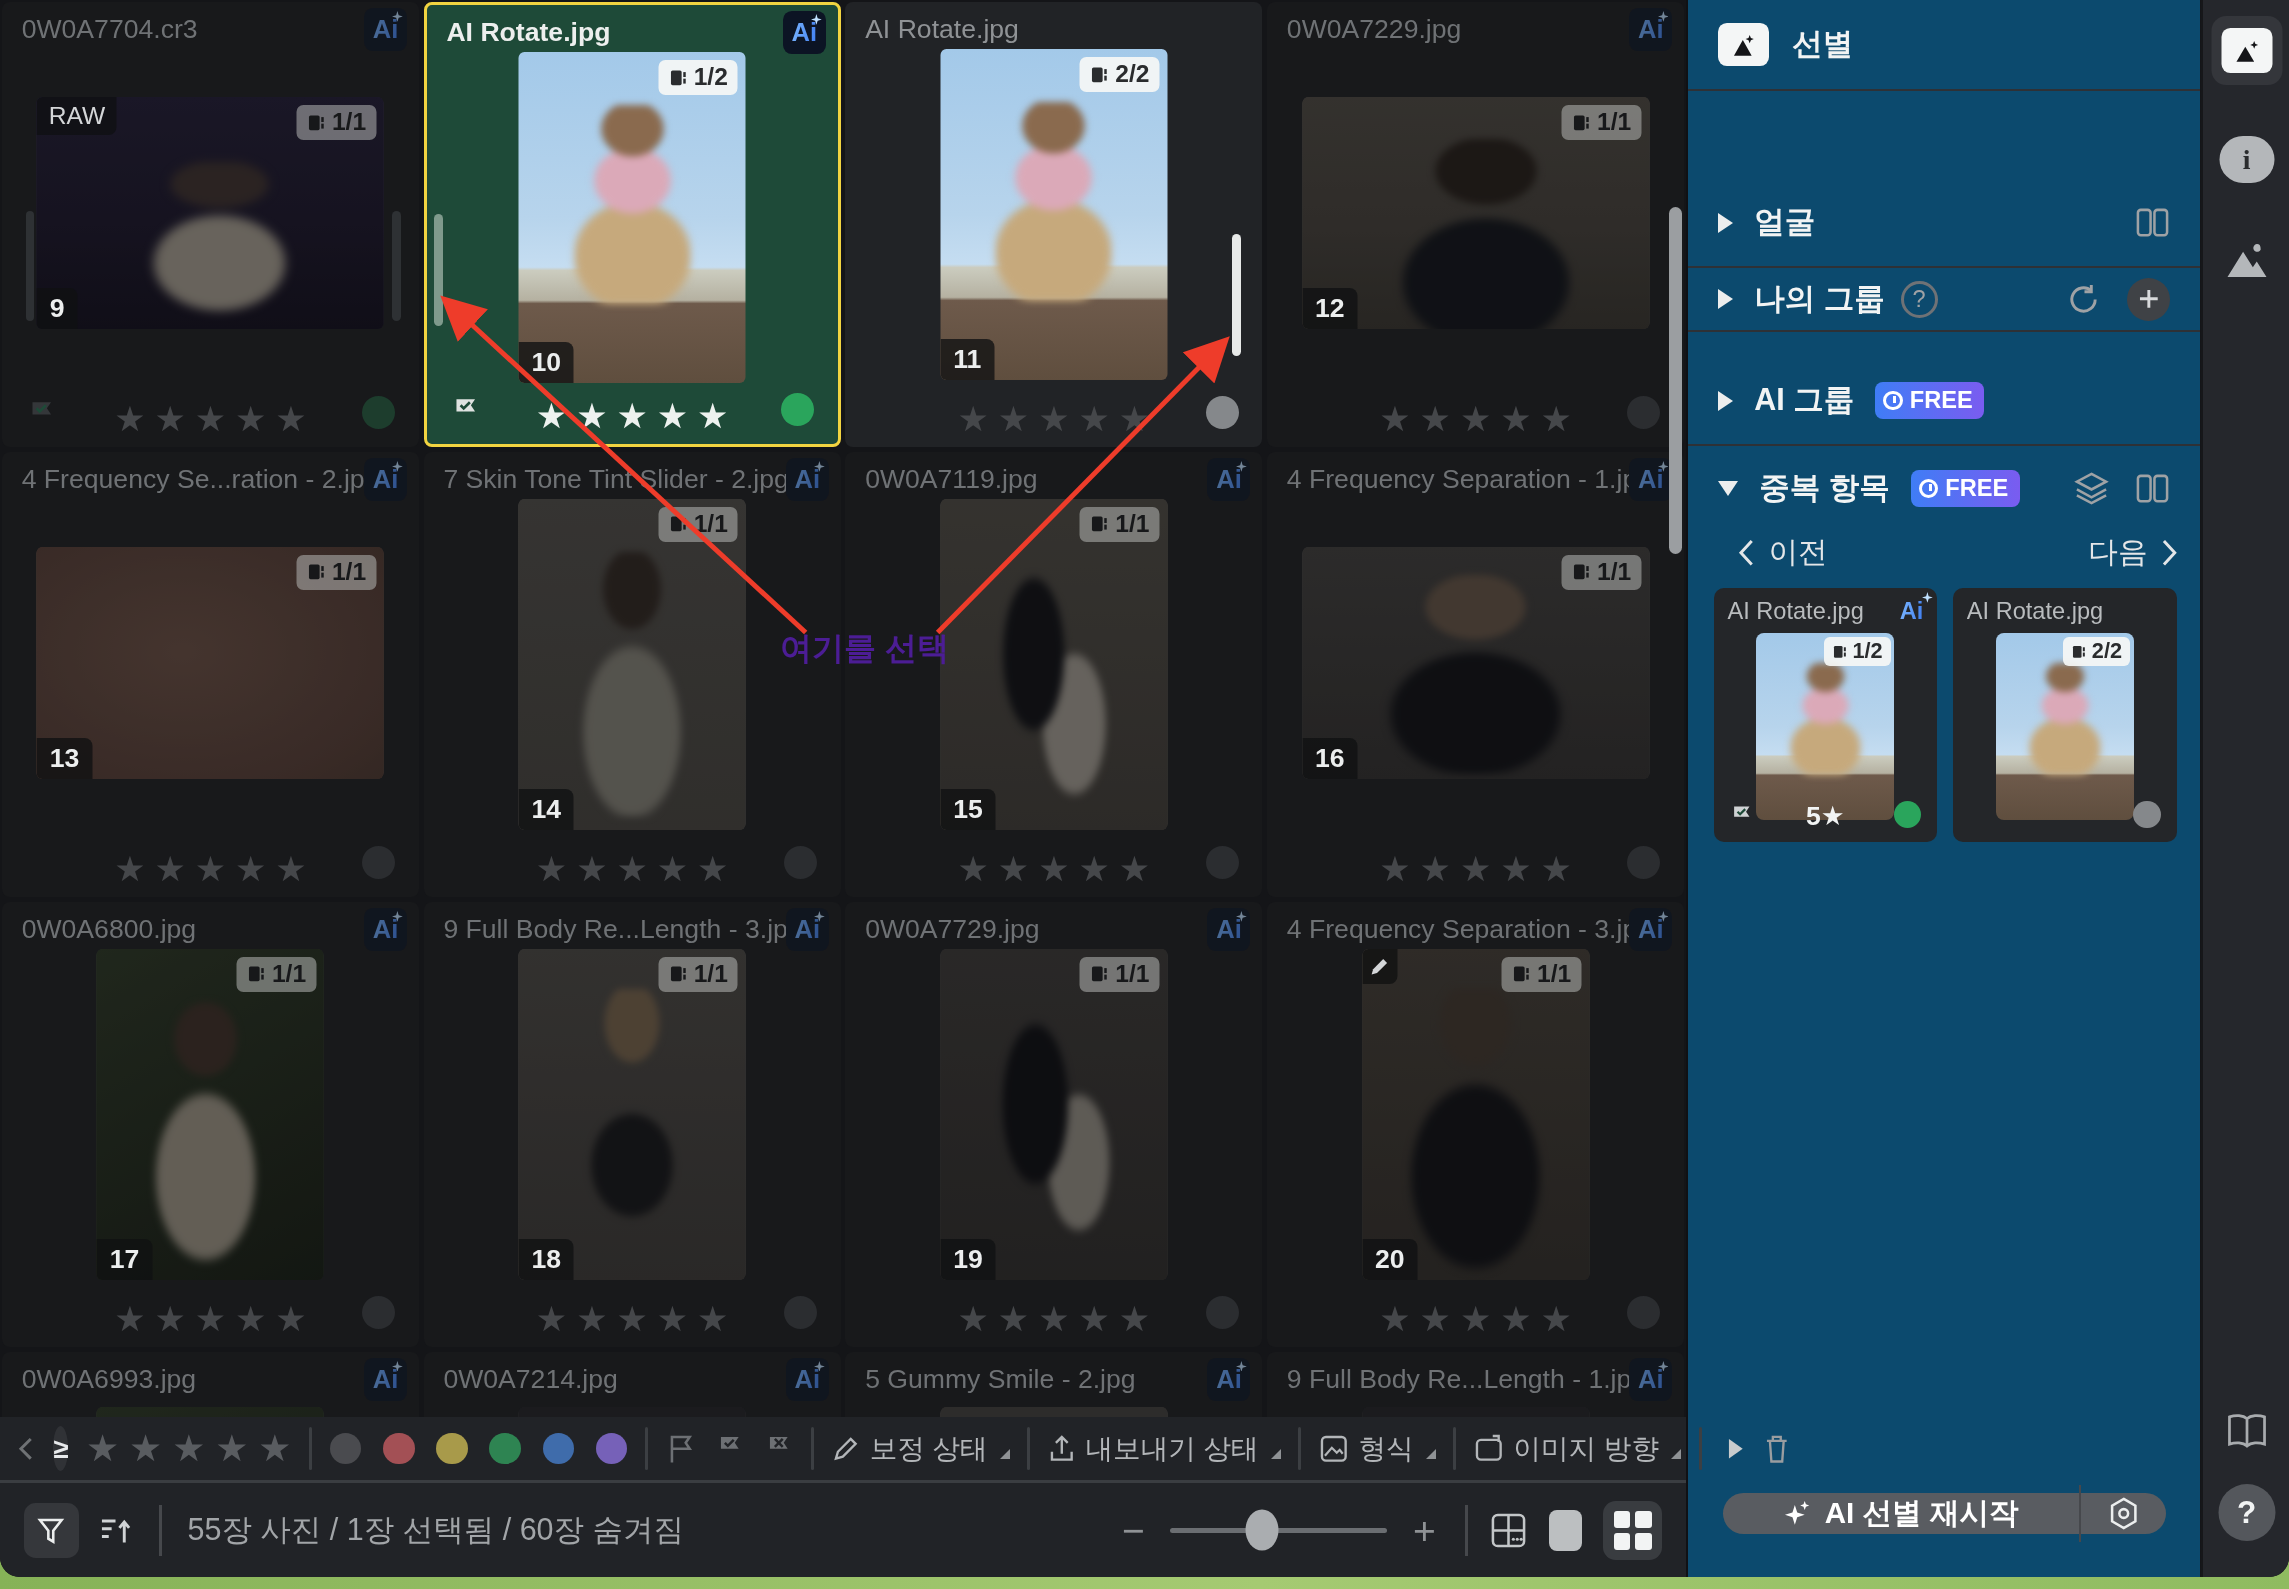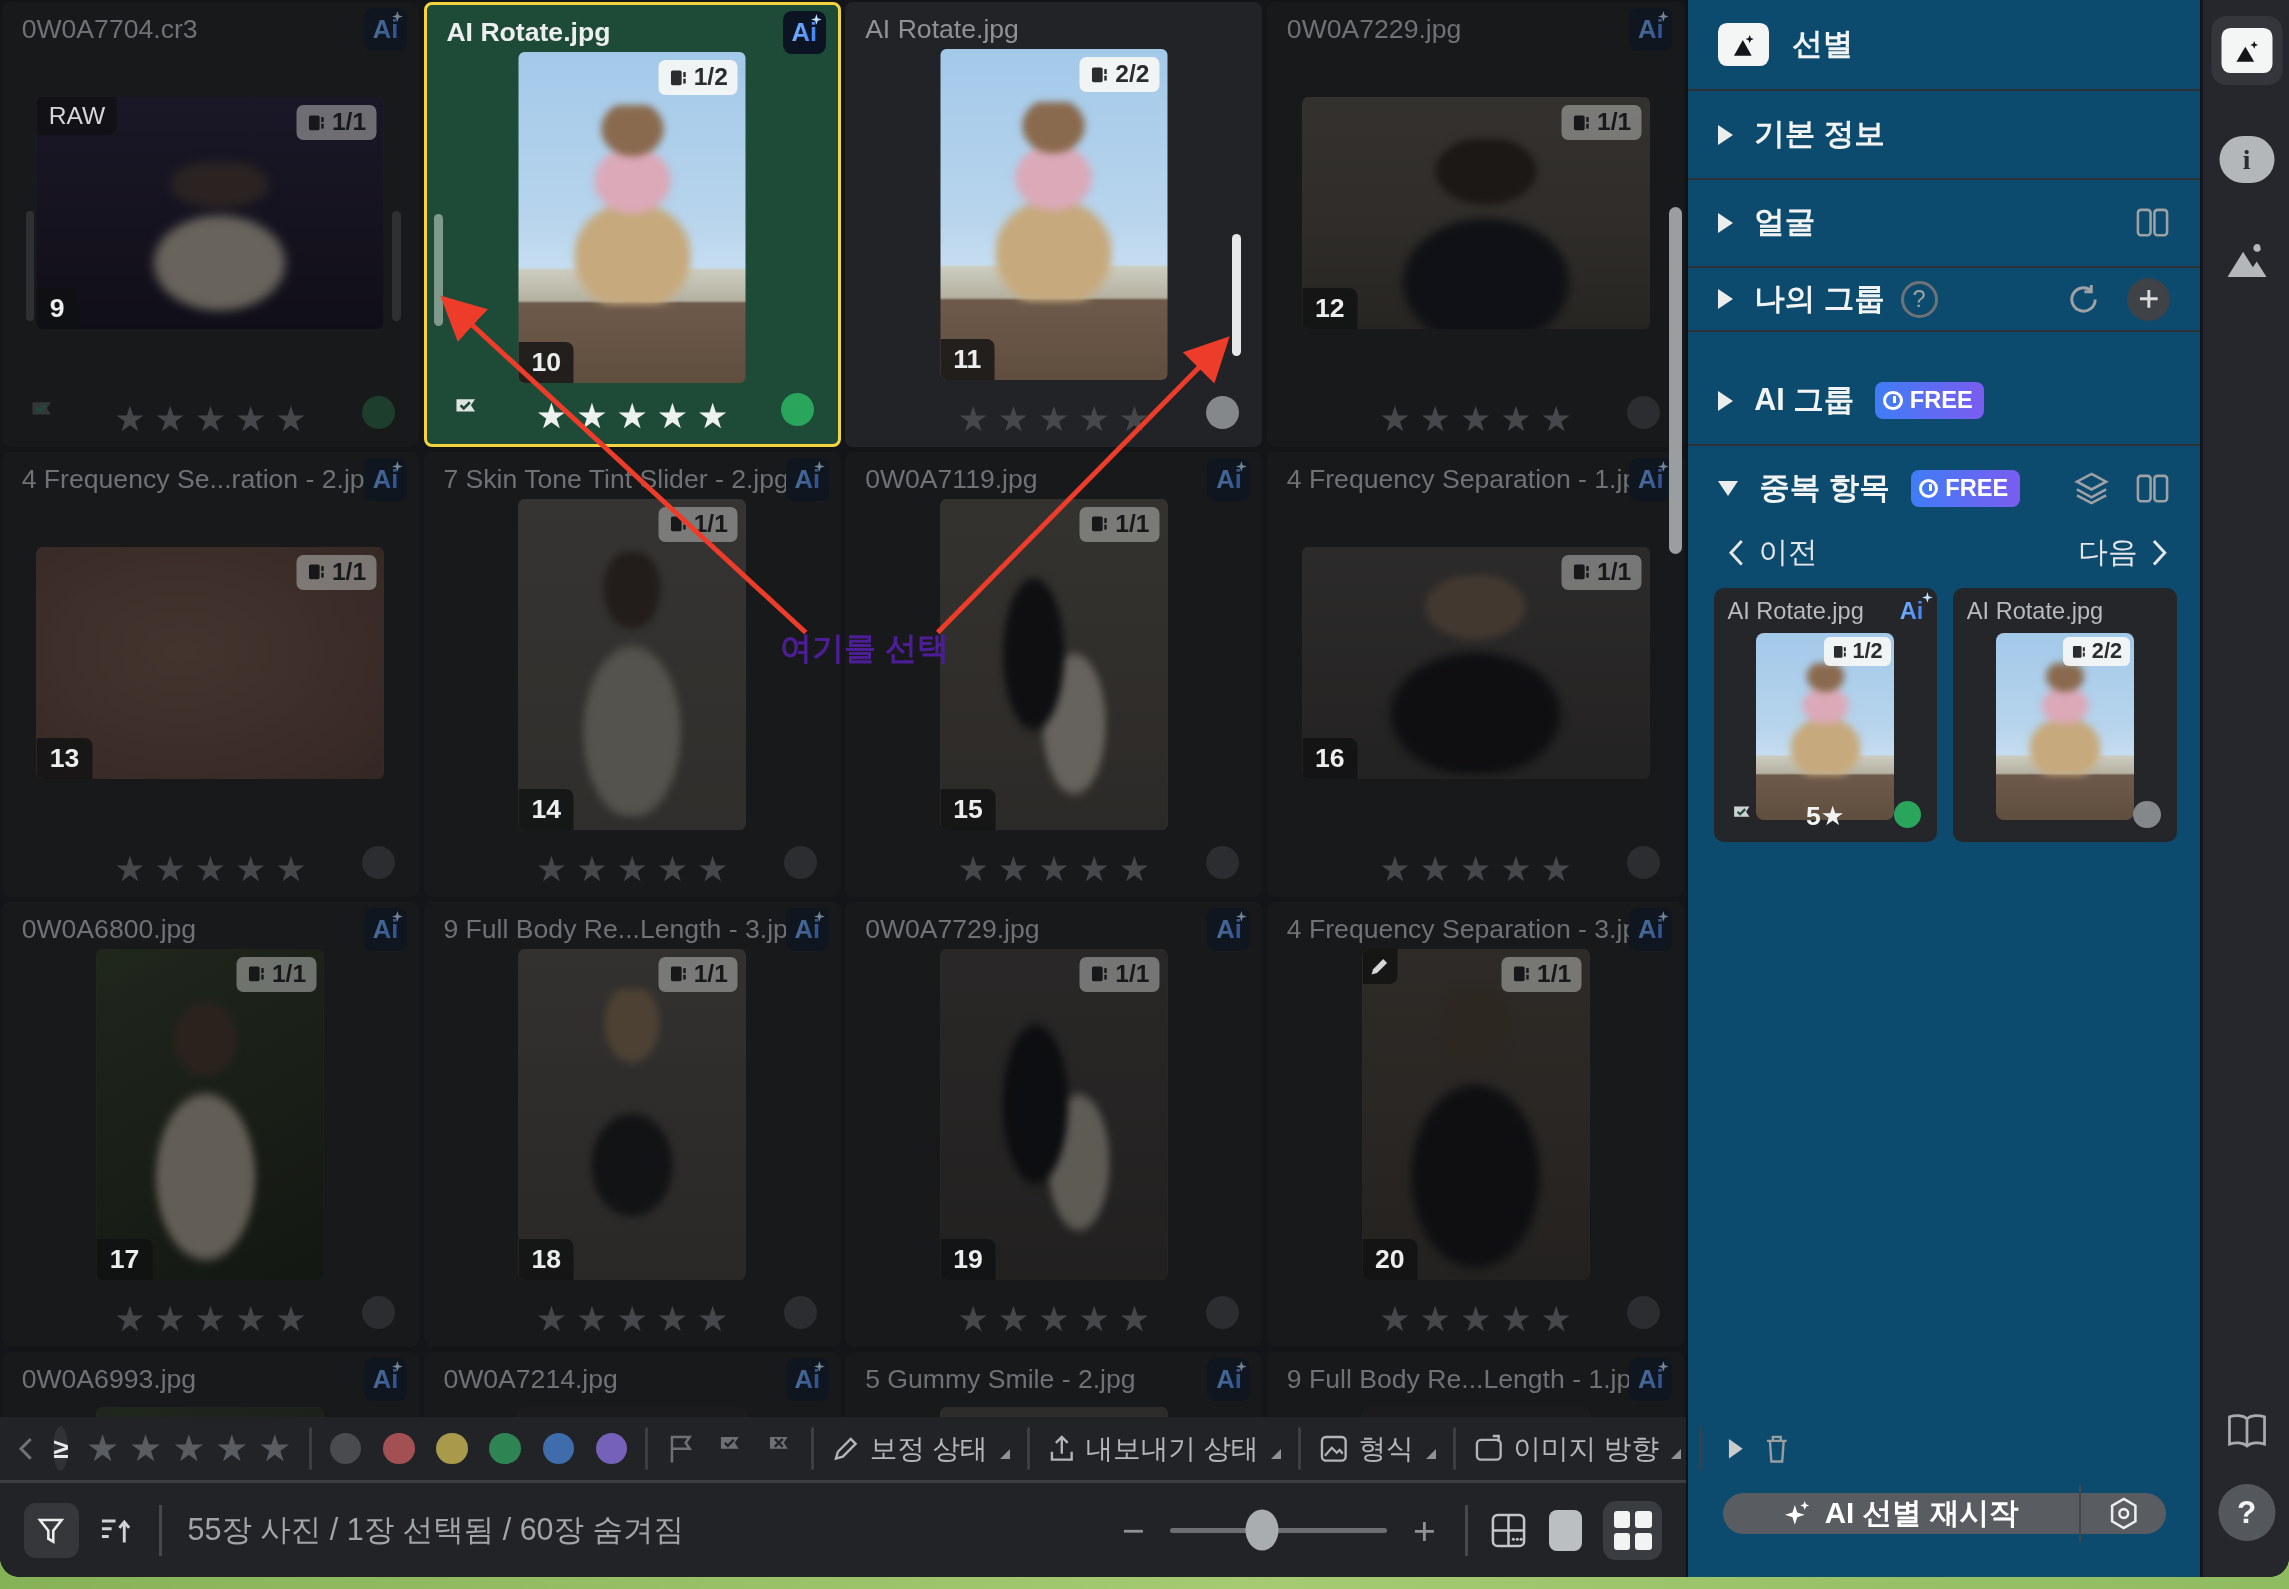--- a/index.html
+++ b/index.html
@@ -168,21 +168,21 @@
     margin-left: 21px; height: 37px; border-radius: 7.9px; padding: 0 11.8px 0 7.9px;
     background: linear-gradient(90deg, #3f7df6, #7a5cf0); color: #fff;
     display: inline-flex; align-items: center; gap: 6.9px; font-size: 23.6px; font-weight: bold;
   }
   .clock-ic { width: 19.7px; height: 19.7px; border: 3px solid #fff; border-radius: 50%; position: relative; }
   .clock-ic::after { content: ""; position: absolute; left: 6.9px; top: 2px; width: 3px; height: 6.9px; background: #fff; }
   .row-icons { margin-left: auto; display: flex; align-items: center; gap: 25.6px; color: #9fa2a5; }
   .help-circle { width: 37px; height: 37px; border-radius: 50%; border: 3px solid #6f7276; color: #9fa2a5; font-size: 23.6px; display: flex; align-items: center; justify-content: center; margin-left: 15.8px; }
   .plus-circle { width: 43px; height: 43px; border-radius: 50%; background: #3f4246; color: #d8dadc; display: flex; align-items: center; justify-content: center; }
 
-  .dup-nav { position: absolute; left: 4px; top: 532px; width: 100%; display: flex; align-items: center; padding: 0 35px; color: #e4e6e8; font-size: 29.6px; }
+  .dup-nav { position: absolute; left: 14px; top: 532px; width: 100%; display: flex; align-items: center; padding: 0 35px; color: #e4e6e8; font-size: 29.6px; }
   .dup-nav .nxt { margin-left: auto; display: flex; align-items: center; gap: 13.8px; }
   .dup-nav .prv { display: flex; align-items: center; gap: 13.8px; }
 
   .dup-cards { position: absolute; left: 25.6px; top: 588px; width: 463px; display: flex; gap: 15.8px; }
   .dup-card { width: 224px; height: 254px; background: #242629; border-radius: 9.9px; position: relative; padding-top: 9.9px; }
   .dup-head { display: flex; align-items: center; padding: 0 13.8px; gap: 7.9px; }
   .dup-title { color: #b9bcbe; font-size: 23.6px; white-space: nowrap; overflow: hidden; flex: 1; }
   .dup-ai { position: relative; flex: none; }
   .dup-ai .ai-txt { font-size: 23.6px; font-weight: bold; background: linear-gradient(100deg,#7db8ff,#3e7df0); -webkit-background-clip: text; background-clip: text; color: transparent; }
   .dup-ai .spark { position: absolute; right: -9.9px; top: -5.9px; color: #bfe0ff; }
@@ -862,24 +862,20 @@
     <div class="sb-row" style="top:0;height:91px;">
       <span class="panel-icon">
         <svg width="29.6" height="25.6" viewBox="0 0 30 26">
             <path d="M6 24L15 8l9 16H6z" fill="currentColor"></path>
             <path d="M22 3l1.2 3 3 1.2-3 1.2-1.2 3-1.2-3-3-1.2 3-1.2z" fill="currentColor"></path>
           </svg>
       </span>
       <span class="sb-label">선별</span>
     </div>
 
-    <div class="sb-row" style="top:91px;height:89px;">
-      <span class="caret-right"></span>
-      <span class="sb-label">기본 정보</span>
-    </div>
 
     <div class="sb-row" style="top:179px;height:89px;">
       <span class="caret-right"></span>
       <span class="sb-label">얼굴</span>
       <span class="row-icons">
         <svg width="35" height="35" viewBox="0 0 36 36">
             <rect x="3" y="5" width="13" height="26" rx="3" fill="none" stroke="currentColor" stroke-width="2.6"></rect>
             <rect x="20" y="5" width="13" height="26" rx="3" fill="none" stroke="currentColor" stroke-width="2.6"></rect>
           </svg>
       </span>

